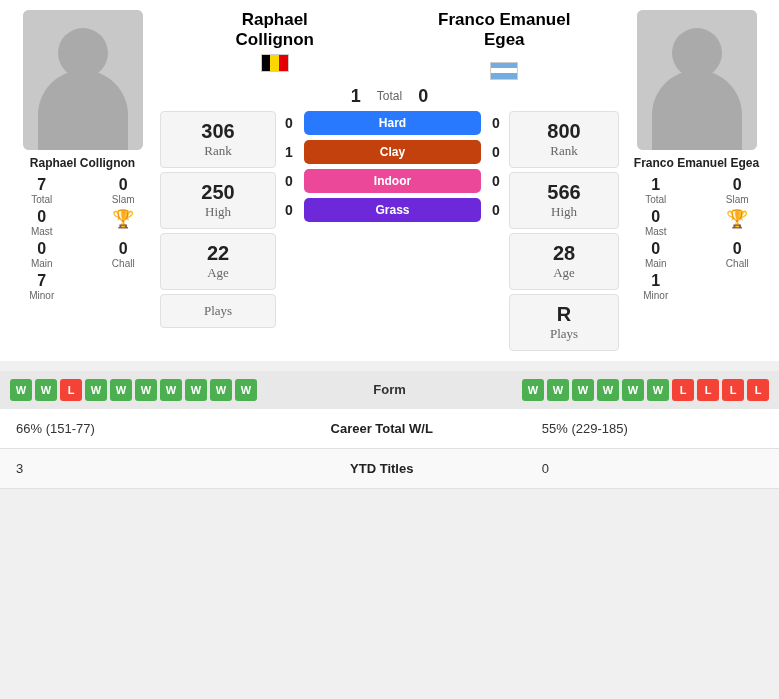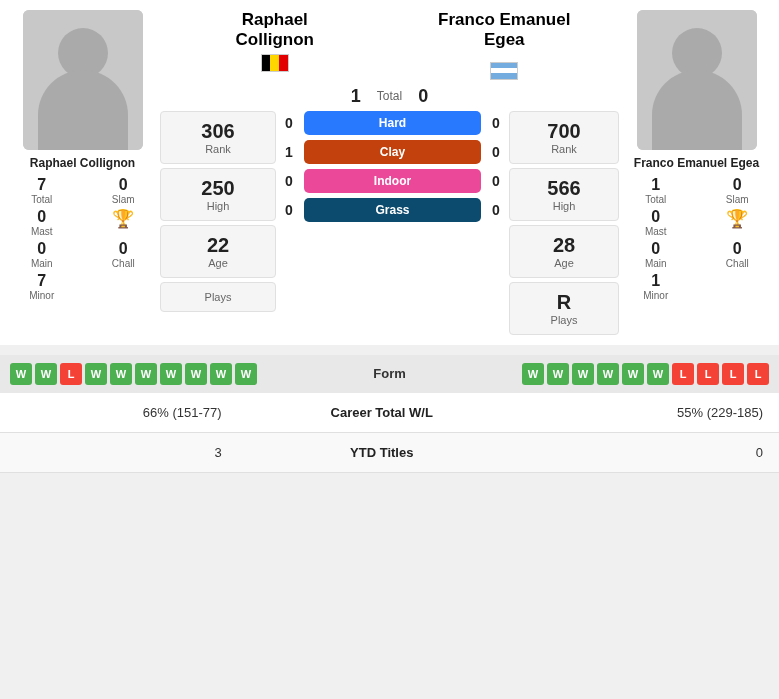--- a/index.html
+++ b/index.html
@@ -66,21 +66,21 @@
       text-align: center;
       color: #fff;
       font-size: 12px;
       font-weight: bold;
       padding: 5px 0;
       border-radius: 5px;
     }
     .surface-hard { background: #2979FF; }
     .surface-clay { background: #c2410c; }
     .surface-indoor { background: #ec4899; }
-    .surface-grass { background: #0c4a6e; }
+    .surface-grass { background: #6d28d9; }
     .total-score {
       font-size: 18px;
       font-weight: bold;
       color: #222;
     }
     .total-label {
       font-size: 12px;
       color: #666;
     }
 
@@ -146,40 +146,41 @@
       font-size: 13px;
       color: #333;
     }
     .stats-table td.center-col {
       text-align: center;
       font-weight: bold;
       color: #222;
       margin-top: 35px;
     }
     .stats-table td.value-col {
-      text-align: right;
+      text-align: left;
       color: #333;
     }
     .info-box {
       background: #f5f5f5;
       border: 1px solid #e0e0e0;
       border-radius: 4px;
       display: flex;
       flex-direction: column;
       align-items: center;
       padding: 8px 4px;
     }
     .info-box .big-num {
       font-size: 20px;
       font-weight: bold;
       color: #222;
     }
     .info-box .sub-label {
-      font-size: 11px;
+      font-size: 13px;
       color: #666;
+      font-family: Liberation Serif, serif;
     }
 
     
     .main-row {
       display: flex;
       flex-direction: row;
       background: #fff;
       padding: 10px 5px;
     }
 
@@ -380,21 +381,21 @@
         </div>
         <div class="surface-row">
           <span class="surface-score">0</span>
           <div class="surface-btn surface-grass">Grass</div>
           <span class="surface-score">0</span>
         </div>
       </div>
 
       <div class="info-boxes-right">
         <div class="info-box">
-          <span class="big-num">700</span>
+          <span class="big-num">800</span>
           <span class="sub-label">Rank</span>
         </div>
         <div class="info-box">
           <span class="big-num">566</span>
           <span class="sub-label">High</span>
         </div>
         <div class="info-box">
           <span class="big-num">28</span>
           <span class="sub-label">Age</span>
         </div>

